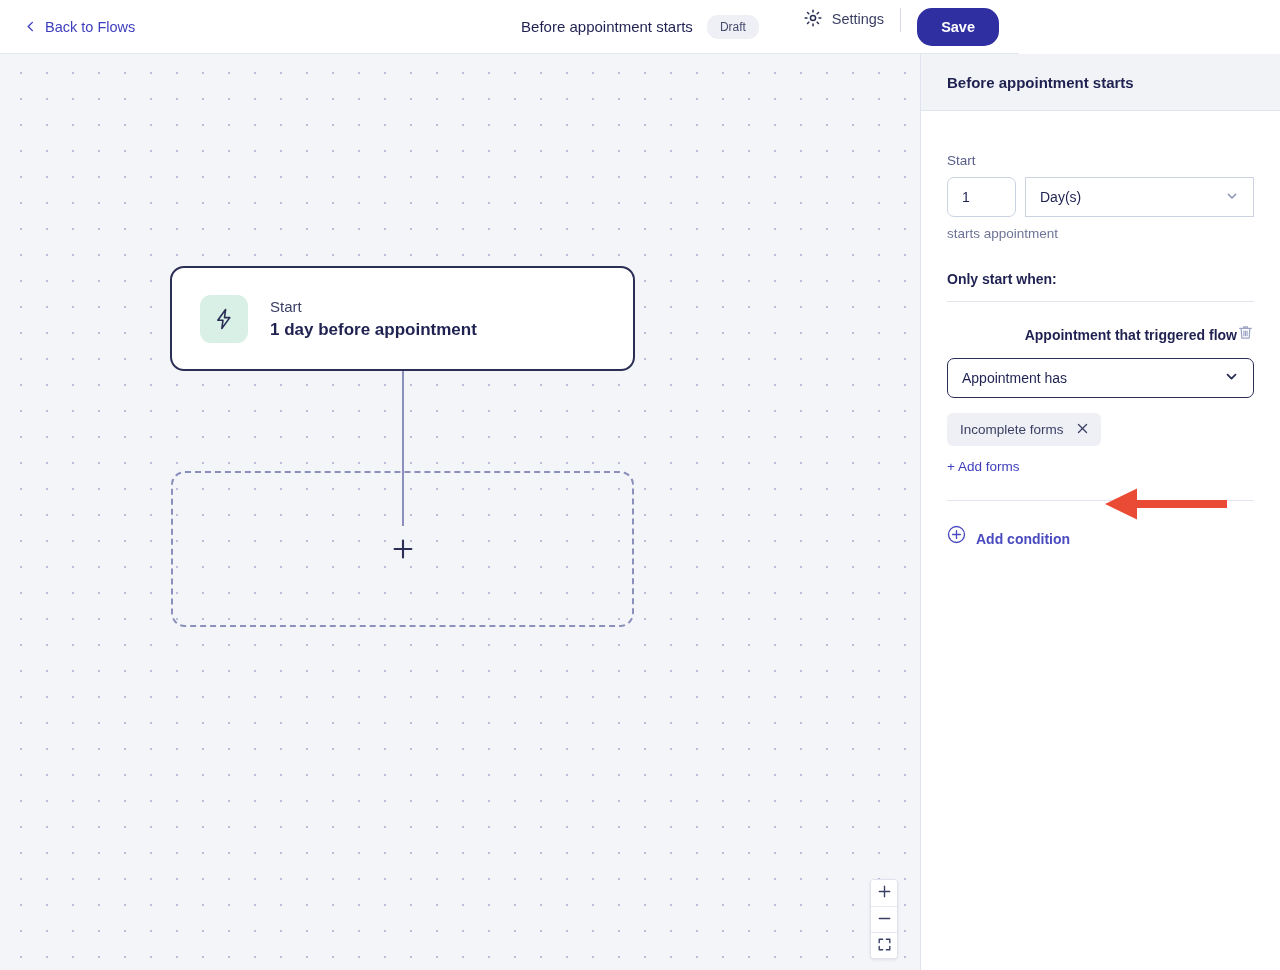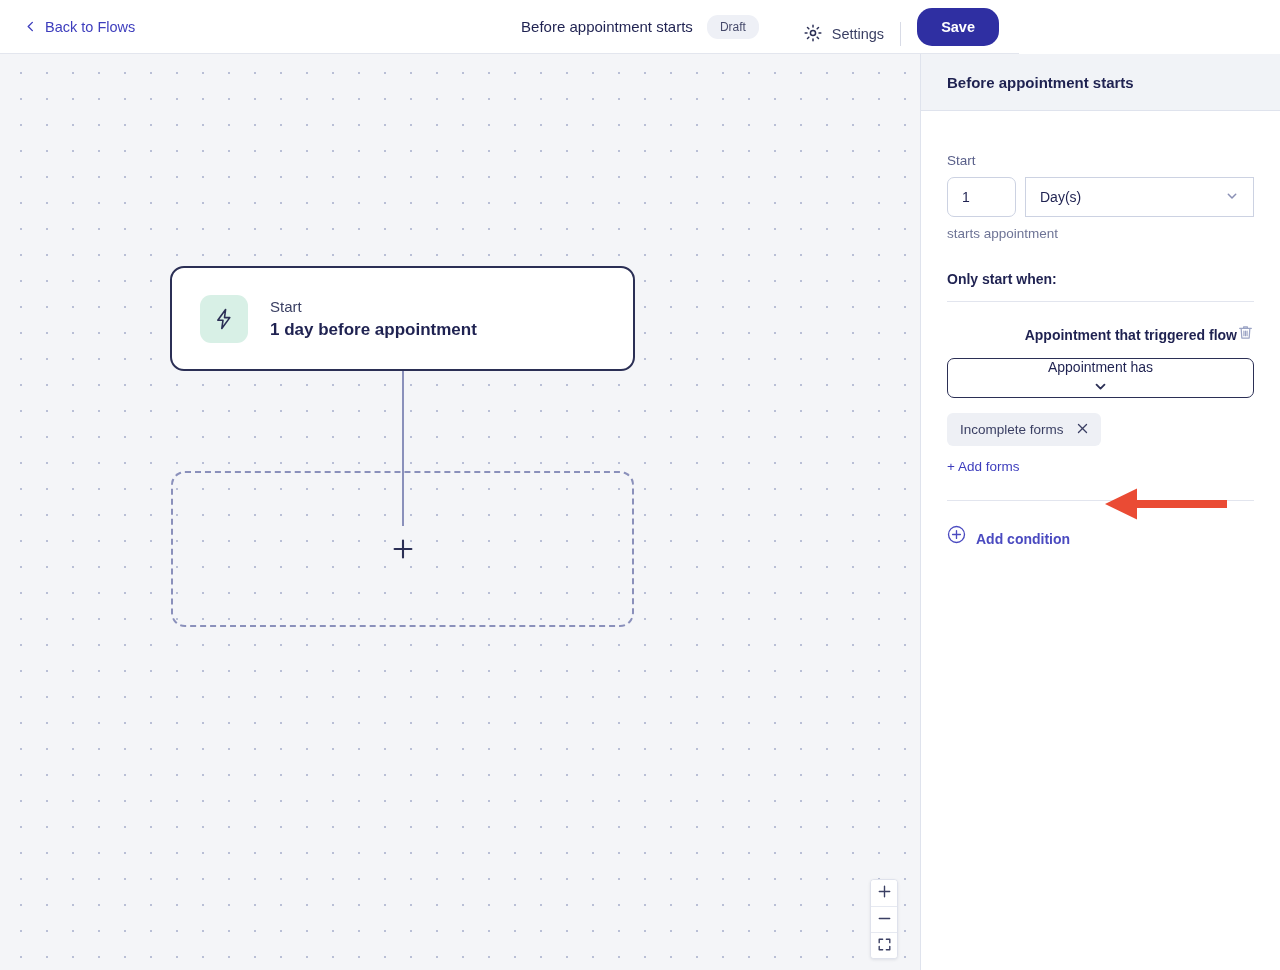--- a/index.html
+++ b/index.html
@@ -29,21 +29,21 @@
     position: absolute; left: 0; width: 1280px;
     display: flex; align-items: center; justify-content: center; gap: 14px;
   }
   .flow-title { font-size: 15px; color: #1f2251; }
   .draft-badge {
     background: #eef0f6; color: #464a6b;
     font-size: 12px; padding: 5px 13px; border-radius: 11px;
   }
   .topbar-right {
     position: absolute; right: 20px;
-    display: flex; align-items: flex-end; gap: 0px;
+    display: flex; align-items: flex-start; gap: 0px;
   }
   .settings-btn {
     display: flex; align-items: center; gap: 9px;
     color: #3a3f63; font-size: 14.5px; cursor: pointer;
     padding-right: 16px;
   }
   .vdivider { width: 1px; height: 24px; background: #d8dbe6; margin-right: 16px; }
   .save-btn {
     background: #2f2fa2; color: #ffffff;
     font-size: 14.5px; font-weight: bold;
@@ -147,21 +147,21 @@
     display: flex; align-items: center; justify-content: flex-end;
     margin-bottom: 13px;
   }
   .cond-head .ch-title { font-size: 14px; font-weight: bold; color: #1f2251; }
   .trash-btn { cursor: pointer; display: block; }
   .sel-cond {
     width: 100%; height: 40px;
     border: 1.6px solid #2b2f55; border-radius: 7px;
     display: flex; align-items: center; justify-content: space-between;
     padding: 0 14px; font-size: 14px; color: #1f2251; cursor: pointer;
-    background: #ffffff; margin-bottom: 15px; flex-direction: column;
+    background: #ffffff; margin-bottom: 15px;
   }
   .chip {
     display: inline-flex; align-items: center; gap: 13px;
     background: #eef0f5; border-radius: 6px;
     padding: 9px 13px; font-size: 13.5px; color: #3a3f63;
     margin-bottom: 13px;
   }
   .chip-x { cursor: pointer; display: block; }
   .add-filter { font-size: 13.5px; color: #3d3dbd; cursor: pointer; }
   .hr2 { height: 1px; background: #e2e5ee; margin: 26px 0 24px 0; }

